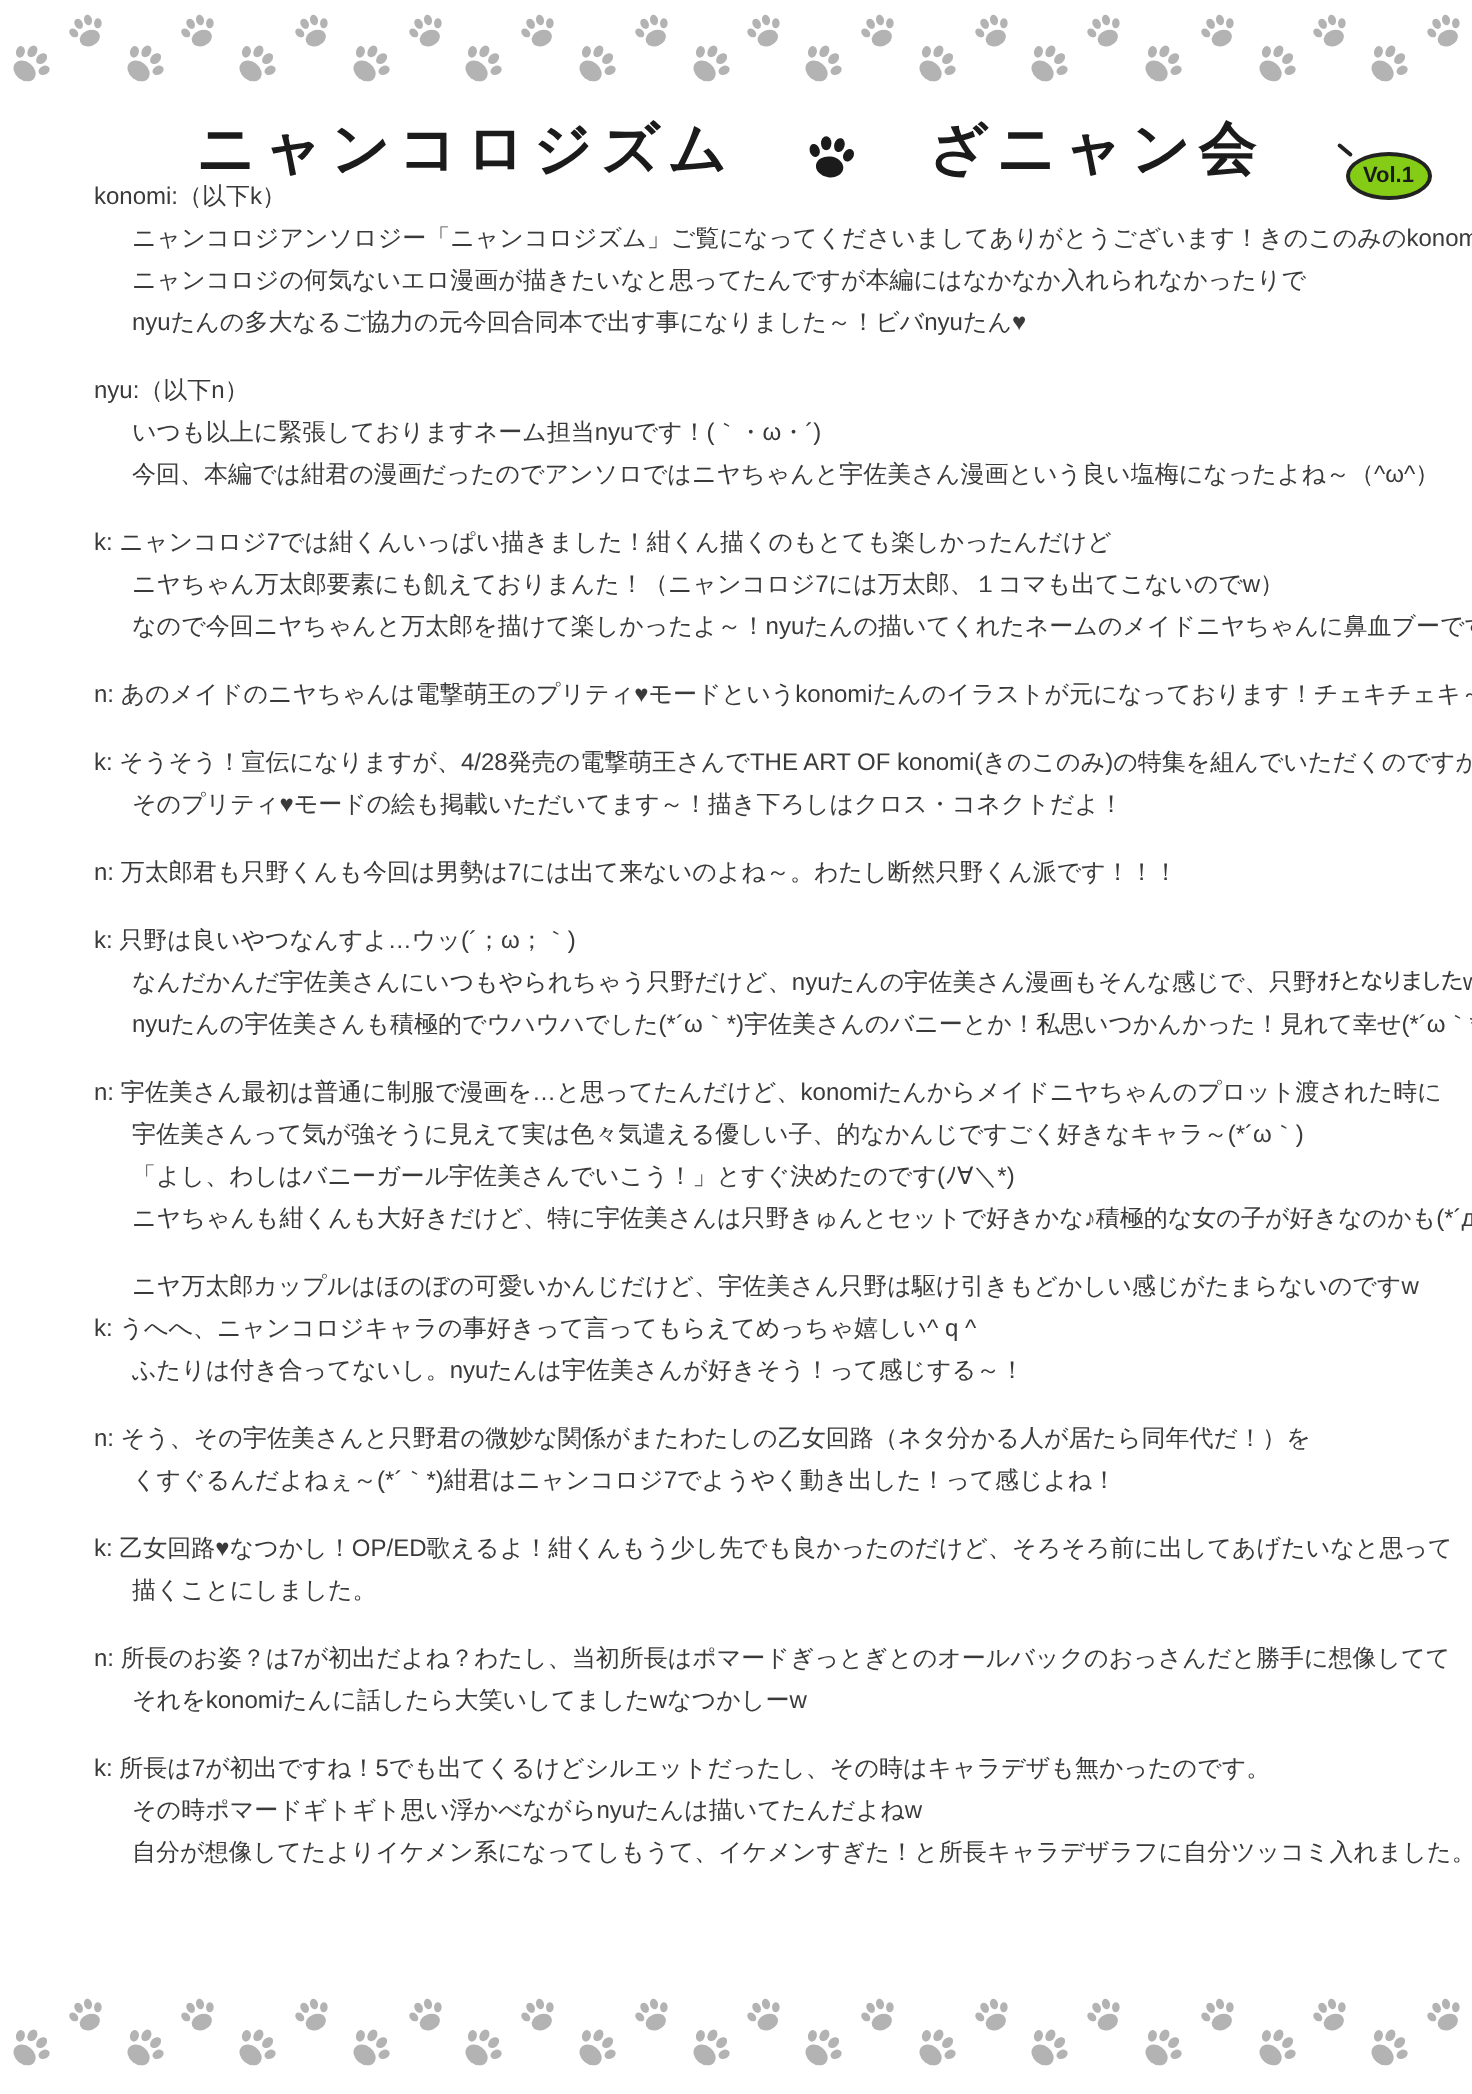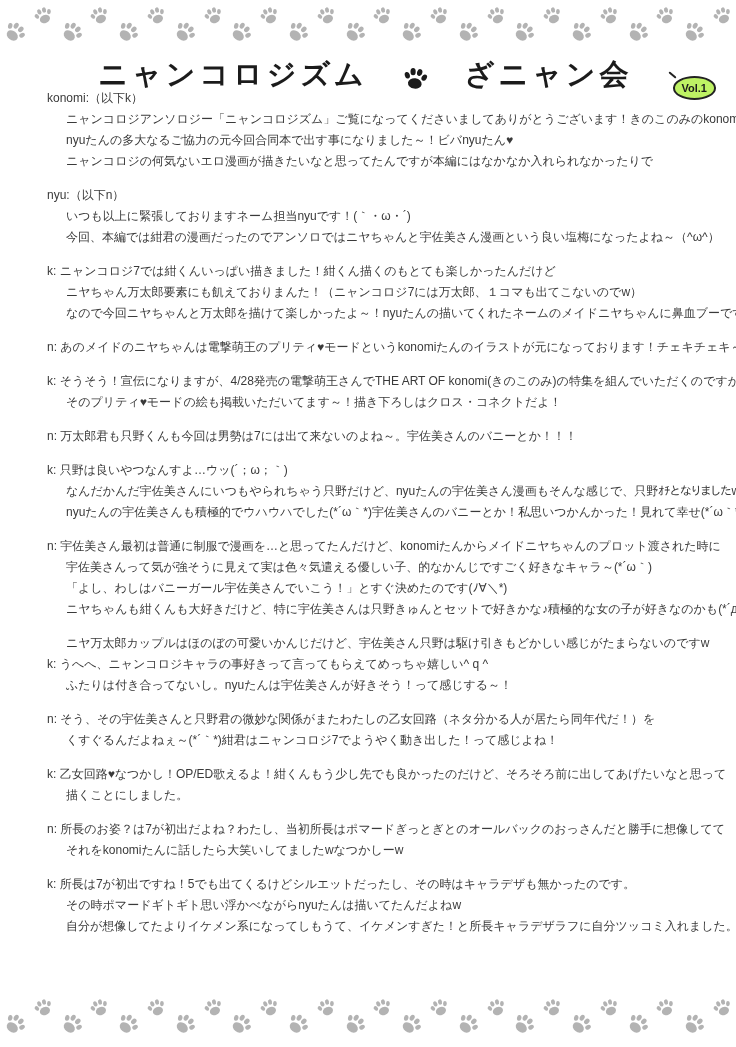--- a/index.html
+++ b/index.html
@@ -42,21 +42,21 @@
     letter-spacing:4px;
   }
   .title-paw{width:25px;height:25px;margin:6px 3px 0 1px;transform:rotate(8deg);}
   .title-paw ellipse{fill:var(--ink);}
   .vol-badge{
     display:inline-block;margin:26px 0 0 6px;
     border:2px solid #222;border-radius:50%;
     padding:5px 7px 4px;
     font-size:11px;font-weight:bold;color:var(--ink);
     letter-spacing:0;line-height:1;
-    background:#bef264;
+    background:#84cc16;
     position:relative;
   }
   .vol-badge::before{ 
     content:"";position:absolute;left:-7px;top:-4px;
     width:9px;height:2px;background:#222;
     transform:rotate(40deg);border-radius:2px;
   }
   
   .dialogue{
     position:absolute;top:88px;left:47px;width:678px;
@@ -264,42 +264,42 @@
     <ellipse cx="20.2" cy="10" rx="2.4" ry="3.2" transform="rotate(25 20.2 10)"></ellipse>
   </svg>
   <span class="title-text">ざニャン会</span>
   <span class="vol-badge">Vol.1</span>
 </div>
 
 <div class="dialogue">
     <div class="block">
       <div class="line">konomi:（以下k）</div>
       <div class="line cont">ニャンコロジアンソロジー「ニャンコロジズム」ご覧になってくださいましてありがとうございます！きのこのみのkonomiです。</div>
+      <div class="line cont">ニャンコロジの何気ないエロ漫画が描きたいなと思ってたんですが本編にはなかなか入れられなかったりで</div>
       <div class="line cont">nyuたんの多大なるご協力の元今回合同本で出す事になりました～！ビバnyuたん♥</div>
-      <div class="line cont">ニャンコロジの何気ないエロ漫画が描きたいなと思ってたんですが本編にはなかなか入れられなかったりで</div>
     </div>
     <div class="block">
       <div class="line">nyu:（以下n）</div>
       <div class="line cont">いつも以上に緊張しておりますネーム担当nyuです！(｀・ω・´)ゝ</div>
       <div class="line cont">今回、本編では紺君の漫画だったのでアンソロではニヤちゃんと宇佐美さん漫画という良い塩梅になったよね～（^ω^）</div>
     </div>
     <div class="block">
       <div class="line">k: ニャンコロジ7では紺くんいっぱい描きました！紺くん描くのもとても楽しかったんだけど</div>
       <div class="line cont">ニヤちゃん万太郎要素にも飢えておりまんた！（ニャンコロジ7には万太郎、１コマも出てこないのでw）</div>
       <div class="line cont">なので今回ニヤちゃんと万太郎を描けて楽しかったよ～！nyuたんの描いてくれたネームのメイドニヤちゃんに鼻血ブーですた^ q ^</div>
     </div>
     <div class="block">
       <div class="line">n: あのメイドのニヤちゃんは電撃萌王のプリティ♥モードというkonomiたんのイラストが元になっております！チェキチェキ～！</div>
     </div>
     <div class="block">
       <div class="line">k: そうそう！宣伝になりますが、4/28発売の電撃萌王さんでTHE ART OF konomi(きのこのみ)の特集を組んでいただくのですが</div>
       <div class="line cont">そのプリティ♥モードの絵も掲載いただいてます～！描き下ろしはクロス・コネクトだよ！</div>
     </div>
     <div class="block">
-      <div class="line">n: 万太郎君も只野くんも今回は男勢は7には出て来ないのよね～。宇佐美さんのバニーとか！！！</div>
+      <div class="line">n: 万太郎君も只野くんも今回は男勢は7には出て来ないのよね～。わたし断然只野くん派です！！！</div>
     </div>
     <div class="block">
       <div class="line">k: 只野は良いやつなんすよ…ウッ(´；ω；｀)</div>
       <div class="line cont">なんだかんだ宇佐美さんにいつもやられちゃう只野だけど、nyuたんの宇佐美さん漫画もそんな感じで、只野ｵﾁとなりましたw</div>
       <div class="line cont">nyuたんの宇佐美さんも積極的でウハウハでした(*´ω｀*)宇佐美さんのバニーとか！私思いつかんかった！見れて幸せ(*´ω｀*)</div>
     </div>
     <div class="block">
       <div class="line">n: 宇佐美さん最初は普通に制服で漫画を…と思ってたんだけど、konomiたんからメイドニヤちゃんのプロット渡された時に</div>
       <div class="line cont">宇佐美さんって気が強そうに見えて実は色々気遣える優しい子、的なかんじですごく好きなキャラ～(*´ω｀)</div>
       <div class="line cont">「よし、わしはバニーガール宇佐美さんでいこう！」とすぐ決めたのです(ﾉ∀＼*)</div>

